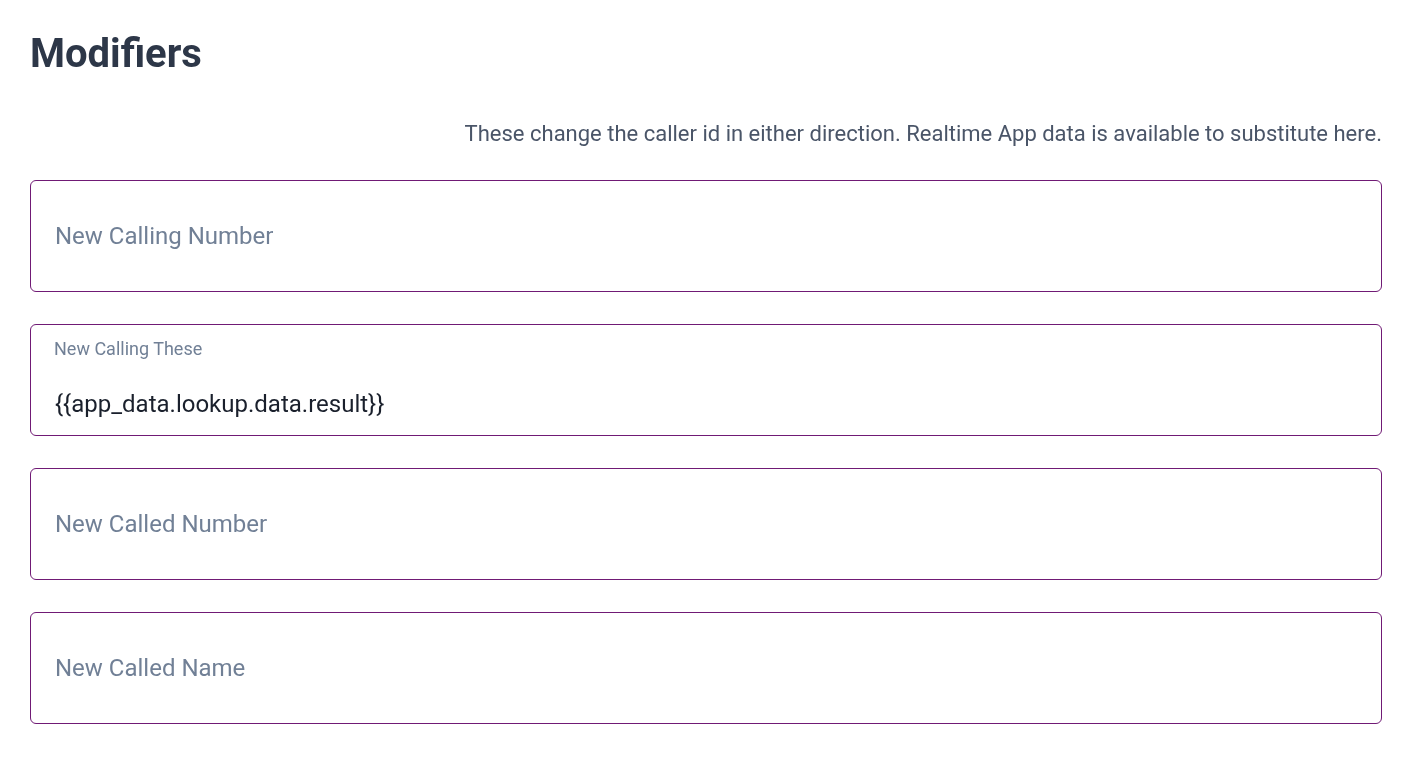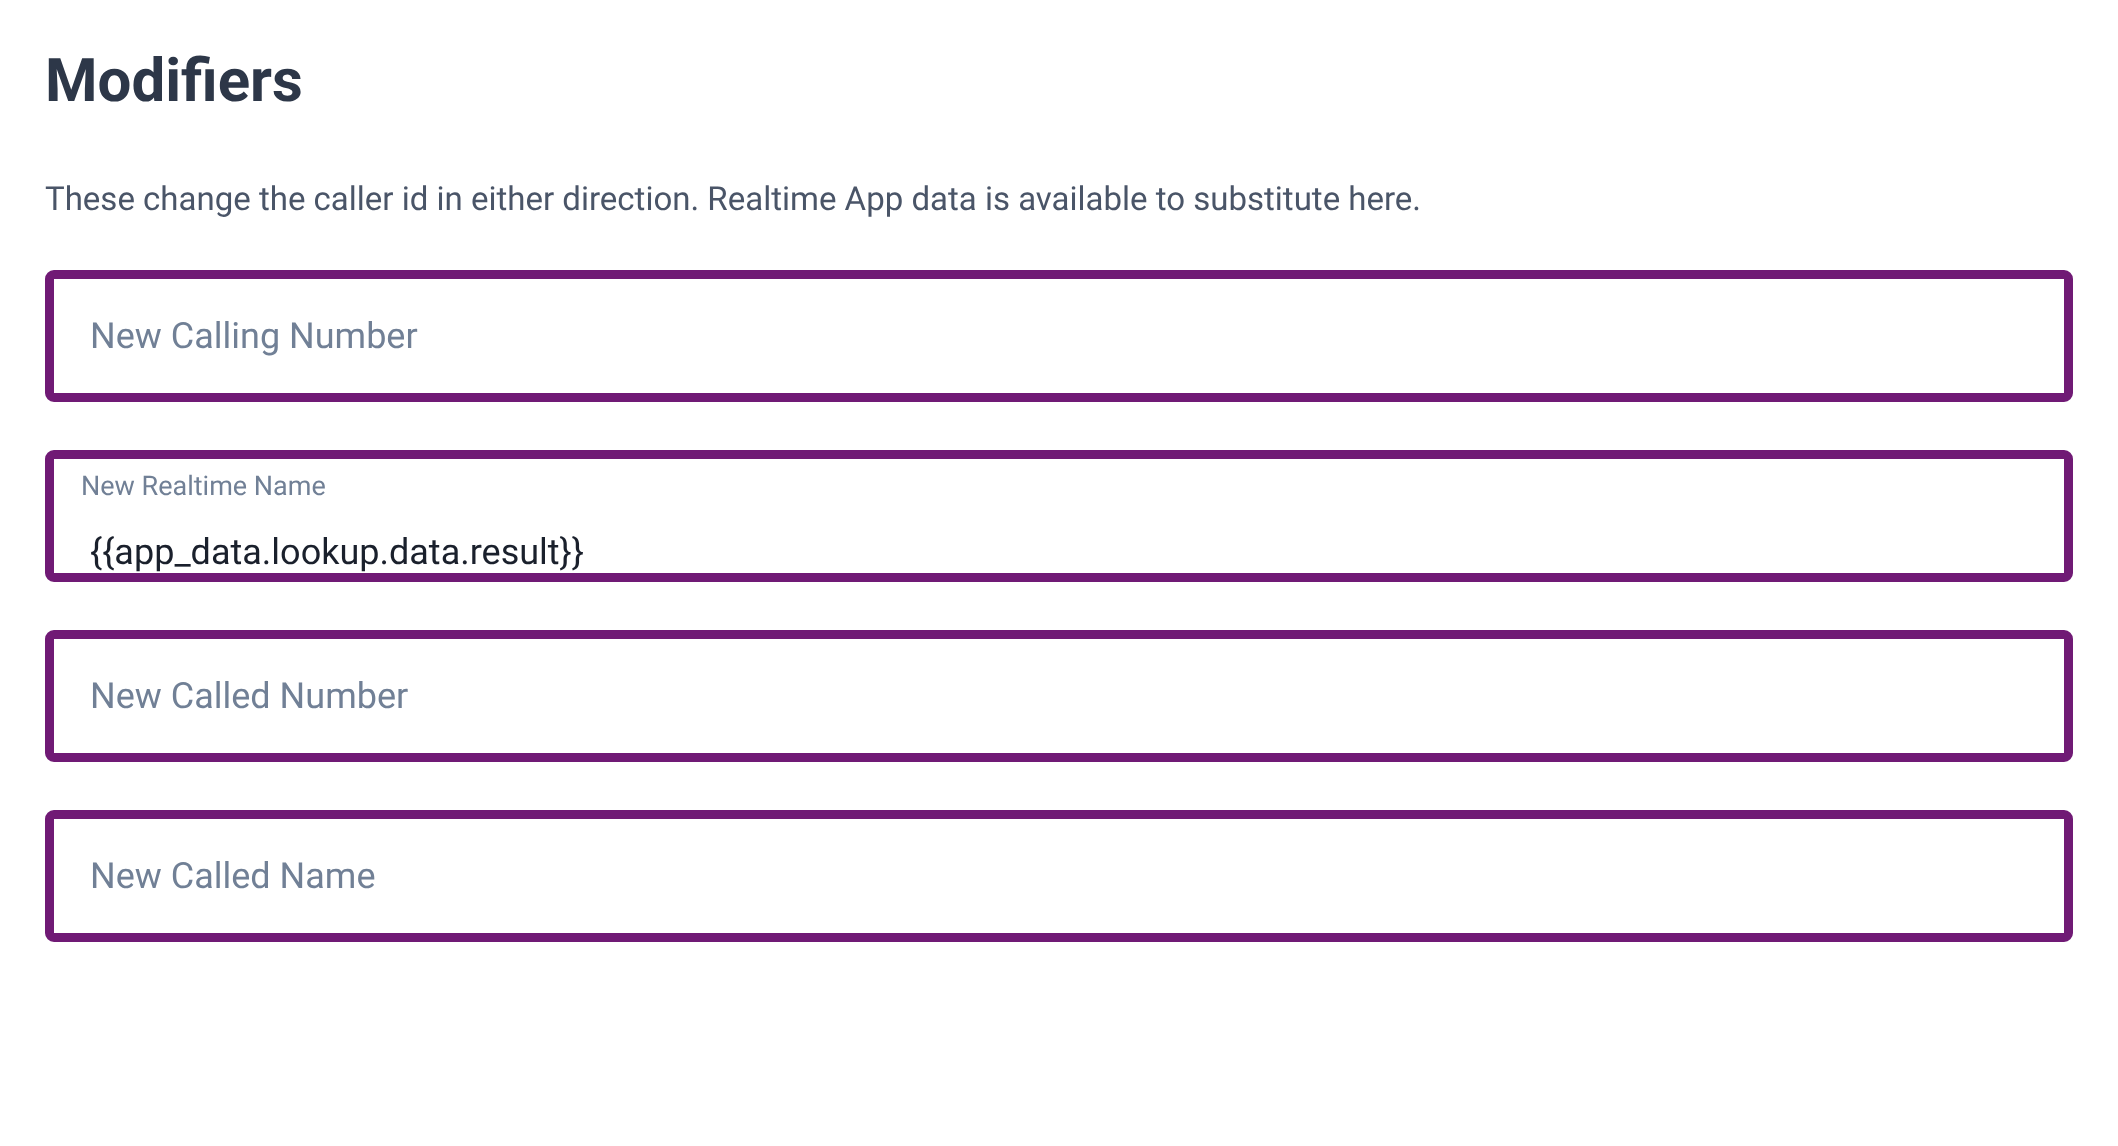--- a/index.html
+++ b/index.html
@@ -17,34 +17,35 @@
       font-size: 40px;
       font-weight: 700;
       color: #2d3748;
       margin-bottom: 40px;
     }
     .description {
       font-size: 22px;
       color: #4a5568;
       margin-bottom: 30px;
       line-height: 1.5;
+      text-align: right;
     }
     .field-wrapper {
       position: relative;
       margin-bottom: 32px;
     }
     .text-input {
       width: 100%;
-      height: 88px;
+      height: 112px;
       padding: 0 24px;
       font-size: 24px;
       font-family: inherit;
       color: #1a202c;
       background: #ffffff;
-      border: 6px solid #701a75;
+      border: 1px solid #701a75;
       border-radius: 6px;
       outline: none;
     }
     .text-input::placeholder {
       color: #718096;
       font-size: 24px;
     }
     .text-input.has-value {
       padding-top: 48px;
     }
@@ -62,21 +63,21 @@
 
 <h1 class="heading">Modifiers</h1>
 
 <p class="description">These change the caller id in either direction. Realtime App data is available to substitute here.</p>
 
 <div class="field-wrapper">
   <input type="text" class="text-input" placeholder="New Calling Number" style="">
 </div>
 
 <div class="field-wrapper">
-  <span class="floating-label">New Realtime Name</span>
+  <span class="floating-label">New Calling These</span>
   <input type="text" class="text-input has-value" value="{{app_data.lookup.data.result}}" style="">
 </div>
 
 <div class="field-wrapper">
   <input type="text" class="text-input" placeholder="New Called Number" style="">
 </div>
 
 <div class="field-wrapper">
   <input type="text" class="text-input" placeholder="New Called Name" style="">
 </div>

